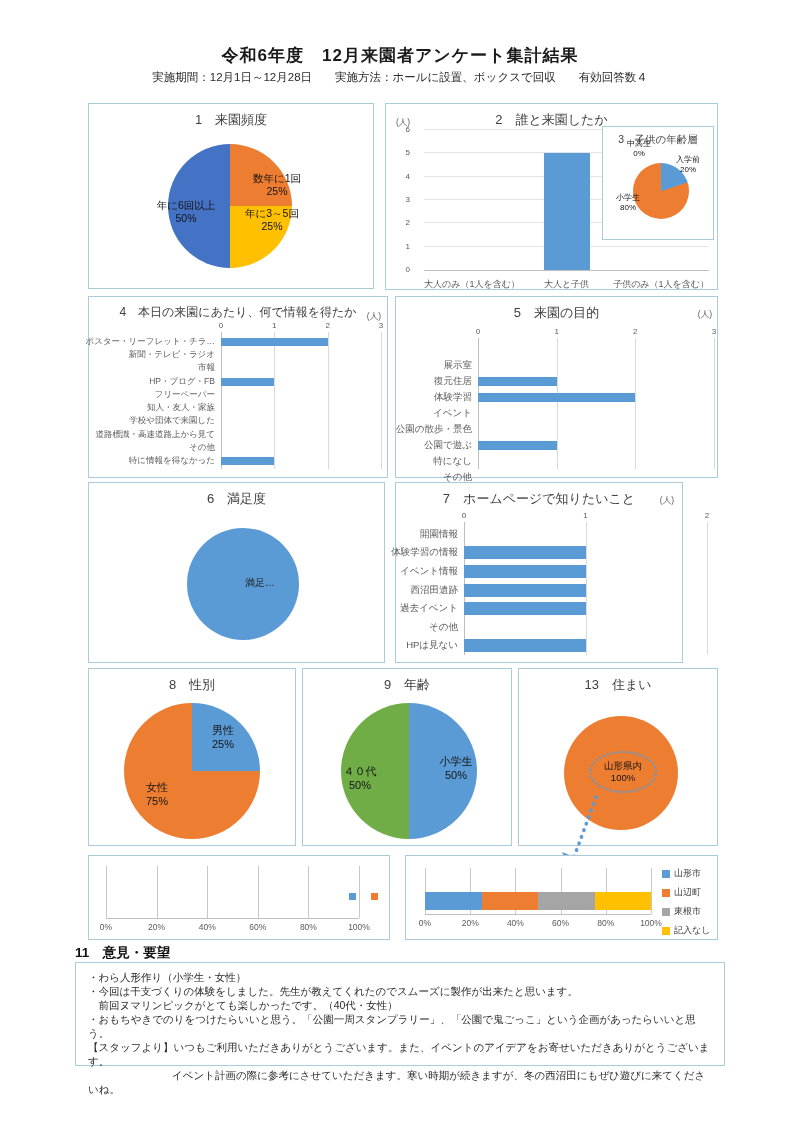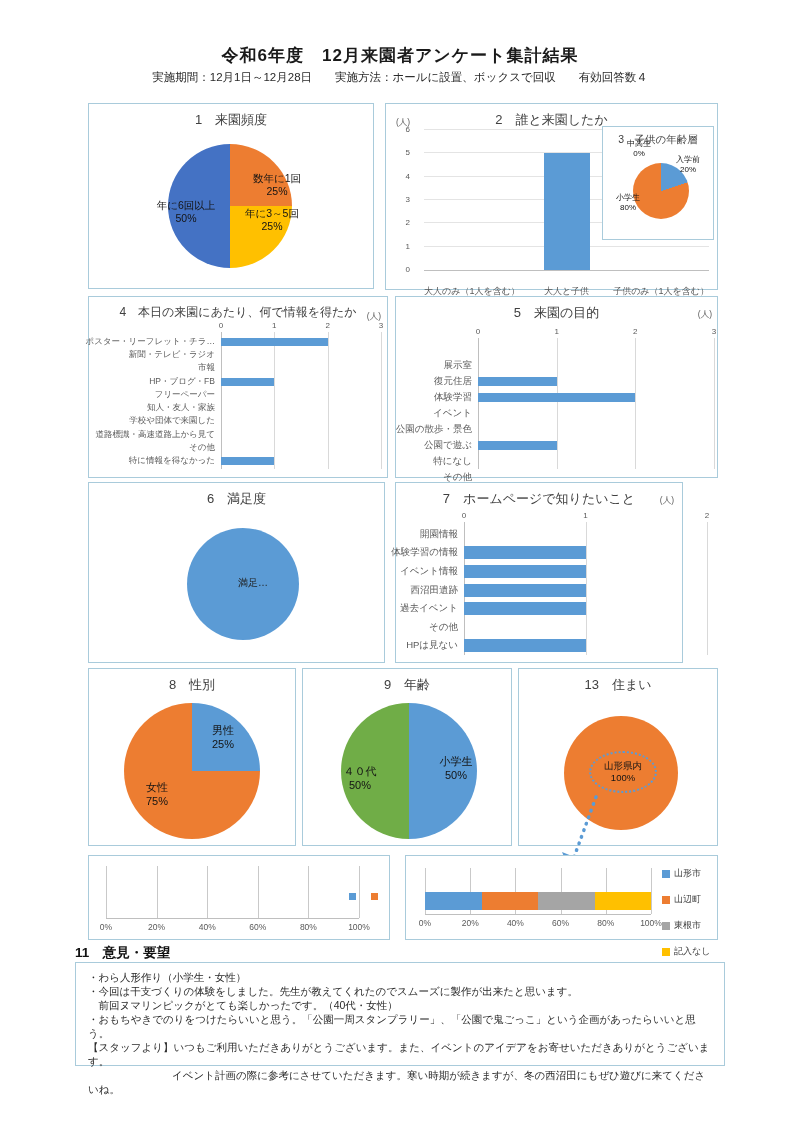--- a/index.html
+++ b/index.html
@@ -37,21 +37,21 @@
   .vb-bar{position:absolute;bottom:0;left:50%;transform:translateX(-50%);width:46px;background:#5B9BD5;}
   .vb-cats{position:absolute;display:flex;}
   .vb-cat{flex:1;text-align:center;font-size:9px;color:#595959;white-space:nowrap;}
   
   .p-plot{position:absolute;border-bottom:1px solid #bfbfbf;}
   .gl-v2{position:absolute;top:0;bottom:0;width:1px;background:#c9c9c9;}
   .pticks{position:absolute;}
   .ptick{position:absolute;transform:translateX(-50%);font-size:8.5px;color:#595959;}
   .stackbar{position:absolute;display:flex;overflow:hidden;}
   .stackbar div{height:100%;}
-  .legend{position:absolute;display:flex;flex-direction:column;gap:13px;font-size:9px;color:#404040;}
+  .legend{position:absolute;display:flex;flex-direction:column;gap:6px;font-size:9px;color:#404040;}
   .legend-item{display:flex;align-items:center;white-space:nowrap;}
   .legend-sq{width:8px;height:8px;display:inline-block;margin-right:4px;flex:0 0 auto;}
   .marker-row{position:absolute;display:flex;gap:15px;}
   .marker-sq{width:7px;height:7px;display:inline-block;}
   
   .dot-ellipse{position:absolute;border:2px dotted #5B9BD5;border-radius:50%;
         display:flex;flex-direction:column;align-items:center;justify-content:center;
         font-size:9.5px;line-height:1.25;color:#141414;z-index:2;}
   .dot-ellipse span{display:block;text-align:center;}
   
@@ -103,21 +103,21 @@
         <div class="gl-h" style="bottom: 50%;"></div>
         <div class="gl-h" style="bottom: 66.6667%;"></div>
         <div class="gl-h" style="bottom: 83.3333%;"></div>
         <div class="gl-h" style="bottom: 100%;"></div>
         <div class="vb-slot"></div>
         <div class="vb-slot">
           <div class="vb-bar" style="height: 83.3333%;"></div>
         </div>
         <div class="vb-slot"></div>
       </div>
-    <div class="vb-cats" style="left:38px;top:181px;width:285px;">
+    <div class="vb-cats" style="left:38px;top:174px;width:285px;">
         <div class="vb-cat">大人のみ（1人を含む）</div>
         <div class="vb-cat">大人と子供</div>
         <div class="vb-cat">子供のみ（1人を含む）</div>
       </div>
 
     <div class="panel" style="left:216px;top:22px;width:112px;height:114px;">
       <div class="ptitle" style="font-size:10.5px;top:6px;">3　子供の年齢層</div>
       <div class="pie" style="left: 30px; top: 36px; width: 56px; height: 56px; background: conic-gradient(rgb(91, 155, 213) 0%, rgb(91, 155, 213) 20%, rgb(237, 125, 49) 20%, rgb(237, 125, 49) 100%);"></div>
       <div class="pie-label" style="left:14px;top:12px;width:44px;font-size:8px;">
         <span>中高生</span>
@@ -212,21 +212,21 @@
         <div class="hb-row">
           <div class="hb-bar" style="width: 33.3333%;"></div>
         </div>
         <div class="hb-row"></div>
       </div>
   </div>
 
   <div class="panel" style="left:88px;top:482px;width:297px;height:181px;">
     <div class="ptitle">6　満足度</div>
     <div class="pie" style="left: 98px; top: 45px; width: 112px; height: 112px; background: conic-gradient(rgb(91, 155, 213) 0%, rgb(91, 155, 213) 100%);"></div>
-    <div class="pie-label" style="left:98px;top:94px;width:132px;font-size:10px;color:#1f1f1f;">
+    <div class="pie-label" style="left:105px;top:94px;width:132px;font-size:10px;color:#1f1f1f;">
       <span>満足…</span>
     </div>
   </div>
 
   <div class="panel" style="left:395px;top:482px;width:288px;height:181px;--rh:18.6px;--bh:13px;--lf:9.5px;">
     <div class="ptitle">7　ホームページで知りたいこと</div>
     <div class="unit" style="right:8px;top:12px;">(人)</div>
     <div class="hb-labels" style="left:0;top:42px;width:62px;">
         <div class="hb-label">開園情報</div>
         <div class="hb-label">体験学習の情報</div>

